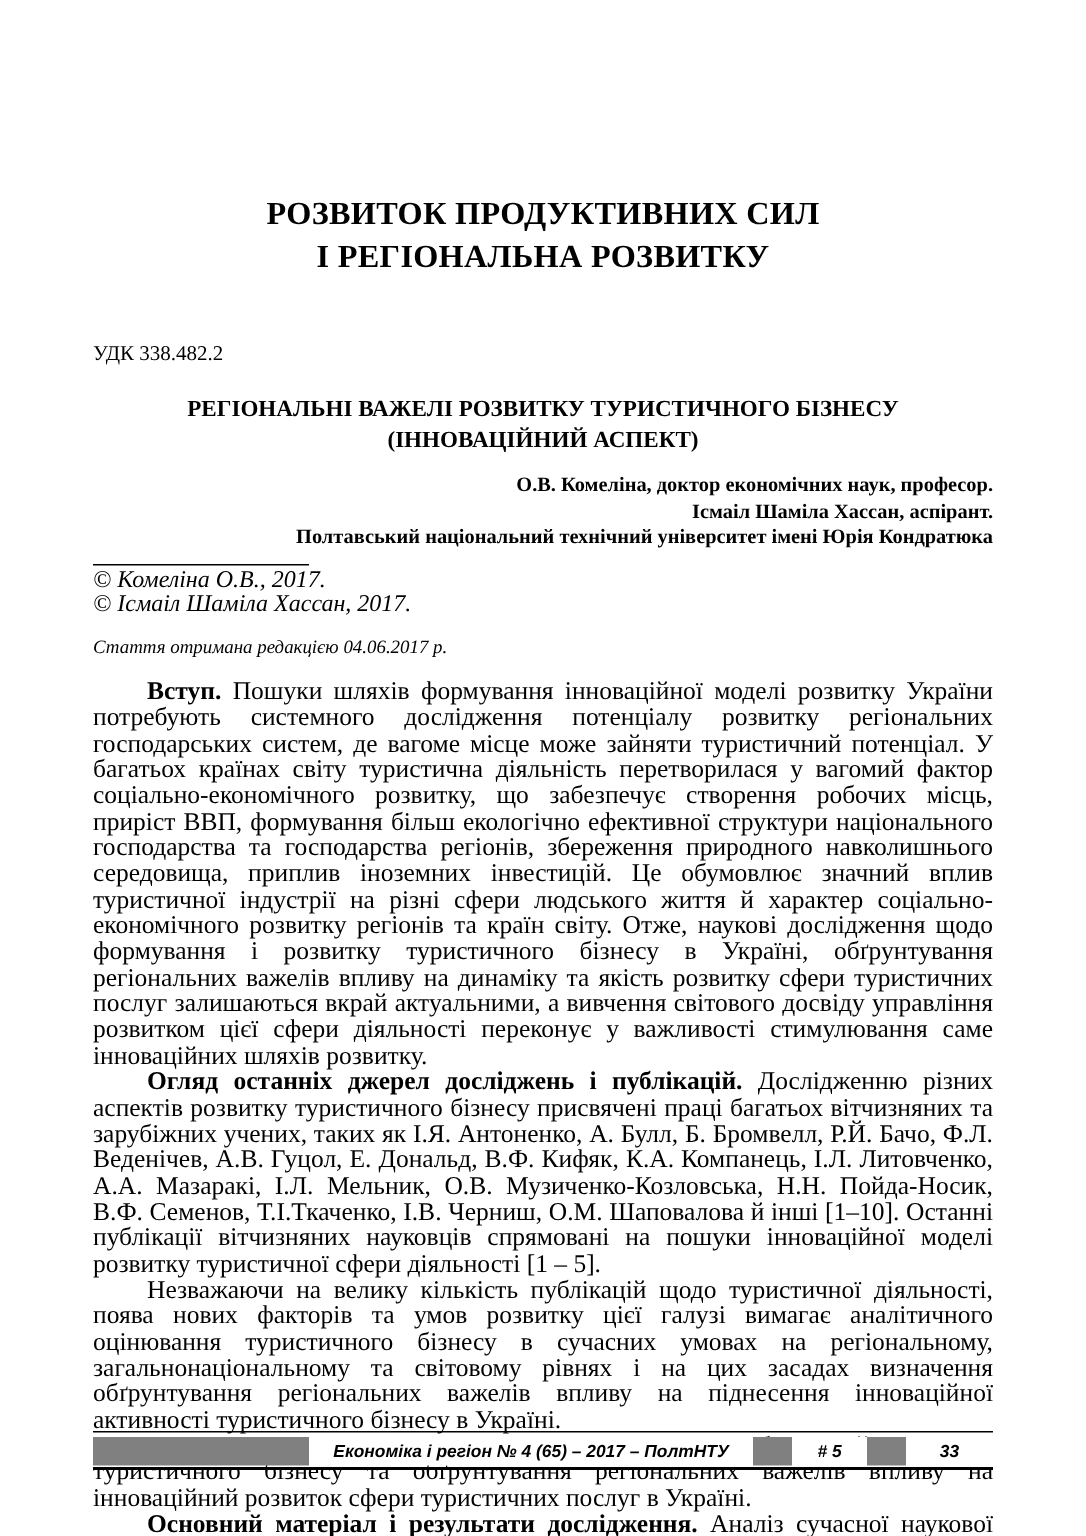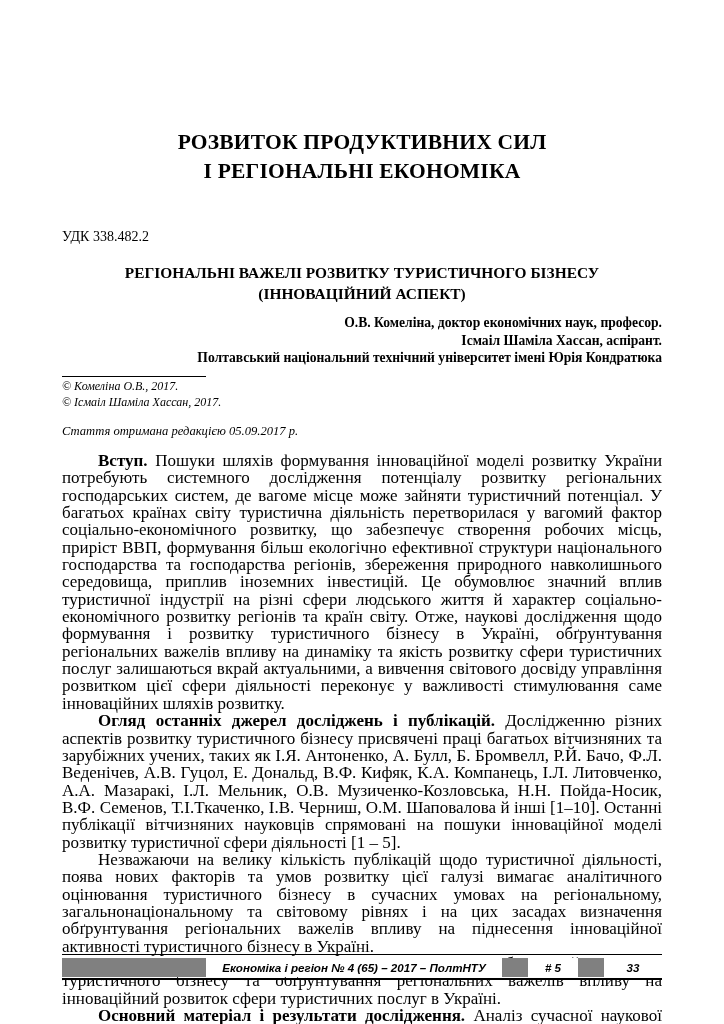--- a/index.html
+++ b/index.html
@@ -78,21 +78,21 @@
     top: 376px;
     width: 144px;
     height: 0;
     border-top: 1px solid #000;
   }
   .copyright {
     position: absolute;
     left: 62px;
     top: 379px;
     font-style: italic;
-    font-size: 12px;
+    font-size: 16px;
     line-height: 15.5px;
   }
   .received {
     position: absolute;
     left: 62px;
     top: 423px;
     font-style: italic;
     font-size: 12.6px;
     line-height: 16px;
   }
@@ -162,21 +162,21 @@
   .fc5 { width: 26px; }
   .fc6 { width: 58px; }
 </style>
 </head>
 <body>
 
 <div class="page">
 
   <div class="section-head">
     <div>РОЗВИТОК ПРОДУКТИВНИХ СИЛ</div>
-    <div>І РЕГІОНАЛЬНІ ЕКОНОМІКА</div>
+    <div>І РЕГІОНАЛЬНА РОЗВИТКУ</div>
   </div>
 
   <div class="udc">УДК 338.482.2</div>
 
   <div class="article-title">
     <div>РЕГІОНАЛЬНІ ВАЖЕЛІ РОЗВИТКУ ТУРИСТИЧНОГО БІЗНЕСУ</div>
     <div>(ІННОВАЦІЙНИЙ АСПЕКТ)</div>
   </div>
 
   <div class="authors">
@@ -184,21 +184,21 @@
     <div>Ісмаіл Шаміла Хассан, аспірант.</div>
     <div>Полтавський національний технічний університет імені Юрія Кондратюка</div>
   </div>
 
   <div class="copy-rule"></div>
   <div class="copyright">
     <div>© Комеліна О.В., 2017.</div>
     <div>© Ісмаіл Шаміла Хассан, 2017.</div>
   </div>
 
-  <div class="received">Стаття отримана редакцією 05.09.2017 р.</div>
+  <div class="received">Стаття отримана редакцією 04.06.2017 р.</div>
 
   <div class="body-text">
     <p><span class="lead">Вступ.</span><span> Пошуки шляхів формування інноваційної моделі розвитку України потребують системного дослідження потенціалу розвитку регіональних господарських систем, де вагоме місце може зайняти туристичний потенціал. У багатьох країнах світу туристична діяльність перетворилася у вагомий фактор соціально-економічного розвитку, що забезпечує створення робочих місць, приріст ВВП, формування більш екологічно ефективної структури національного господарства та господарства регіонів, збереження природного навколишнього середовища, приплив іноземних інвестицій. Це обумовлює значний вплив туристичної індустрії на різні сфери людського життя й характер соціально-економічного розвитку регіонів та країн світу. Отже, наукові дослідження щодо формування і розвитку туристичного бізнесу в Україні, обґрунтування регіональних важелів впливу на динаміку та якість розвитку сфери туристичних послуг залишаються вкрай актуальними, а вивчення світового досвіду управління розвитком цієї сфери діяльності переконує у важливості стимулювання саме інноваційних шляхів розвитку.</span></p>
     <p><span class="lead">Огляд останніх джерел досліджень і публікацій.</span><span> Дослідженню різних аспектів розвитку туристичного бізнесу присвячені праці багатьох вітчизняних та зарубіжних учених, таких як І.Я. Антоненко, А. Булл, Б. Бромвелл, Р.Й. Бачо, Ф.Л. Веденічев, А.В. Гуцол, Е. Дональд, В.Ф. Кифяк, К.А. Компанець,  І.Л. Литовченко,  А.А. Мазаракі,  І.Л.  Мельник,  О.В. Музиченко-Козловська, Н.Н. Пойда-Носик, В.Ф. Семенов, Т.І.Ткаченко, І.В. Черниш, О.М. Шаповалова й інші [1–10]. Останні публікації вітчизняних науковців спрямовані на пошуки інноваційної моделі розвитку туристичної сфери діяльності [1 – 5].</span></p>
     <p><span>Незважаючи на велику кількість публікацій щодо туристичної діяльності, поява нових факторів та умов розвитку цієї галузі вимагає аналітичного оцінювання туристичного бізнесу в сучасних умовах на регіональному, загальнонаціональному та світовому рівнях і на цих засадах визначення обґрунтування регіональних важелів впливу на піднесення інноваційної активності туристичного бізнесу в Україні.</span></p>
     <p><span class="lead">Хассан</span><span> дослідження є аналіз регіональних особливостей розвитку туристичного бізнесу та обґрунтування регіональних важелів впливу на інноваційний розвиток сфери туристичних послуг в Україні.</span></p>
     <p><span class="lead">Основний матеріал і результати дослідження.</span><span> Аналіз сучасної наукової літератури, присвяченої дослідженню розвитку туристичної індустрії,  свідчить про існування різноманітних підходів до визначення перспектив та напрямів інноваційного розвитку туристичного бізнесу. У світі на його частку припадає близько 10% світового валового доходу, 8% загального обсягу світового експорту і 30–35% світової торгівлі послугами. Туризм постійно розвивається, незважаючи на різні</span></p>
   </div>
 
   <div class="footer">

